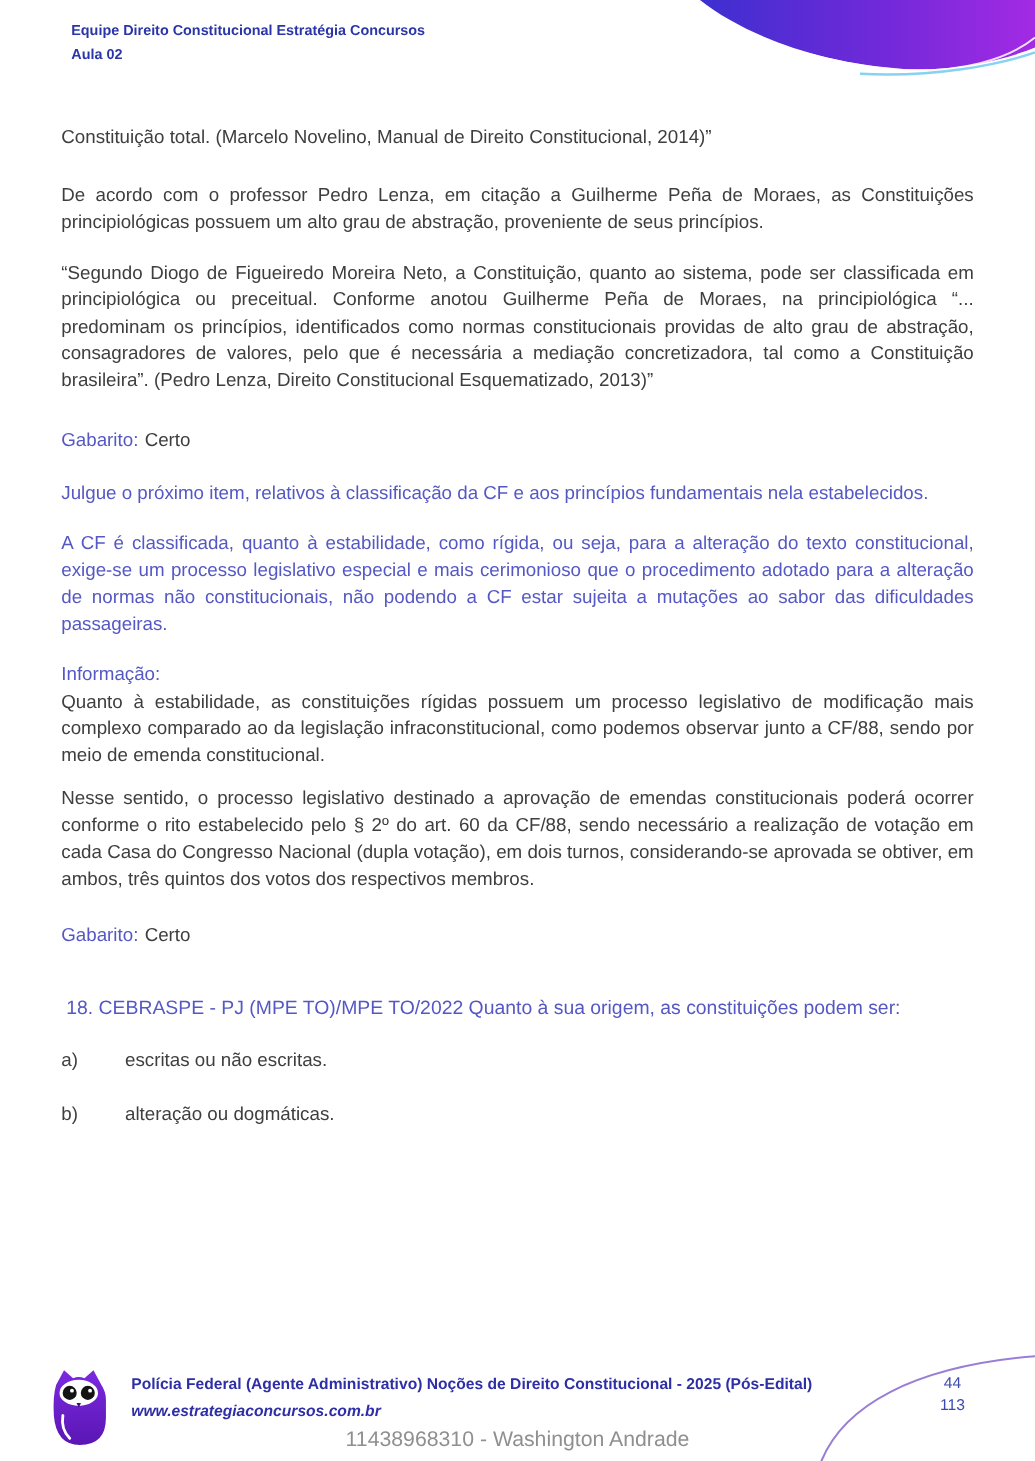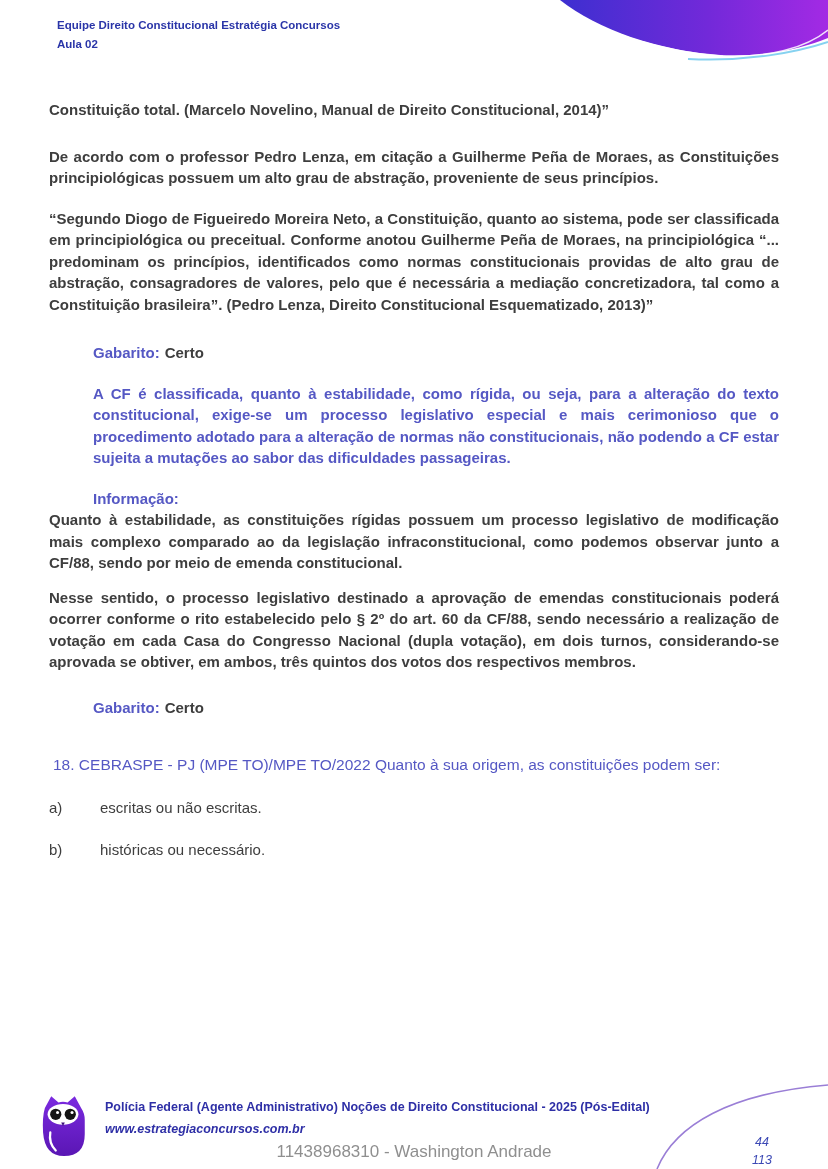--- a/index.html
+++ b/index.html
@@ -19,45 +19,45 @@
     color:var(--body-text);
   }
   .page{position:absolute;inset:0;background:#ffffff;}
 
   
   .wave{position:absolute;top:0;right:0;width:270px;height:78px;}
   .hdr{position:absolute;top:16px;left:57px;color:var(--header-text);
        font-weight:bold;font-size:11.5px;line-height:19px;}
   
   .content{position:absolute;top:0;left:49px;width:730px;font-size:15px;line-height:21.5px;}
-  .content p{text-align:justify;font-weight:bold;}
+  .content p{text-align:justify;}
   .p1{margin-top:99px;}
   .p2{margin-top:25px;}
   .p3{margin-top:19px;}
   .gab1{margin-top:27px;}
   .q17h{margin-top:35px;}
   .s0{margin-top:20px;}
   .s1{margin-top:19px;}
   .cml{margin-top:19px;}
   .c0{}
   .c1{margin-top:13px;}
   .gab2{margin-top:24px;}
   .q18h{margin-top:36px;}
   .opt{margin-top:21px;display:flex;}
   .opt .lbl{width:51px;flex:0 0 51px;}
-  .accent, .accent-p{color:var(--accent-text);margin-left:44px;}
+  .accent, .accent-p{color:var(--accent-text);}
   .q-heading{font-size:15.5px;font-weight:normal;color:var(--accent-text);padding-left:4px;}
   .answer .accent{margin-right:5px;}
 
   
   .owl{position:absolute;left:34px;top:1092px;width:58px;height:70px;}
   .f-course{position:absolute;left:105px;top:1100px;font-weight:bold;font-size:12.5px;color:var(--footer-text);}
   .f-site{position:absolute;left:105px;top:1122px;font-weight:bold;font-style:italic;font-size:12.5px;color:var(--footer-text);text-decoration:none;}
-  .pagenums{position:absolute;right:48px;top:1134px;width:36px;text-align:center;
-            font-size:12.5px;line-height:17.5px;color:var(--page-number-text);font-style:italic;}
+  .pagenums{position:absolute;right:48px;top:1098px;width:36px;text-align:center;
+            font-size:12.5px;line-height:17.5px;color:var(--page-number-text);}
   .watermark{position:absolute;left:0;top:1142px;width:100%;text-align:center;
              font-size:17px;color:var(--watermark-text);}
   .bcurve{position:absolute;left:600px;top:1075px;width:228px;height:94px;}
 </style>
 </head>
 <body>
 
 <div class="page">
 
   <svg class="wave" viewBox="0 0 270 78" aria-hidden="true">
@@ -78,35 +78,36 @@
     <div>Aula 02</div>
   </header>
 
   <main class="content">
     <p class="p1">Constituição total. (Marcelo Novelino, Manual de Direito Constitucional, 2014)”</p>
     <p class="p2">De acordo com o professor Pedro Lenza, em citação a Guilherme Peña de Moraes, as Constituições principiológicas possuem um alto grau de abstração, proveniente de seus princípios.</p>
     <p class="p3">“Segundo Diogo de Figueiredo Moreira Neto, a Constituição, quanto ao sistema, pode ser classificada em principiológica ou preceitual. Conforme anotou Guilherme Peña de Moraes, na principiológica “... predominam os princípios, identificados como normas constitucionais providas de alto grau de abstração, consagradores de valores, pelo que é necessária a mediação concretizadora, tal como a Constituição brasileira”. (Pedro Lenza, Direito Constitucional Esquematizado, 2013)”</p>
 
     <p class="gab1 answer"><span class="accent">Gabarito:</span><span>Certo</span></p>
 
+    <p class="s0 accent-p">Julgue o próximo item, relativos à classificação da CF e aos princípios fundamentais nela estabelecidos.</p>
     <p class="s1 accent-p">A CF é classificada, quanto à estabilidade, como rígida, ou seja, para a alteração do texto constitucional, exige-se um processo legislativo especial e mais cerimonioso que o procedimento adotado para a alteração de normas não constitucionais, não podendo a CF estar sujeita a mutações ao sabor das dificuldades passageiras.</p>
     <p class="cml accent-p">Informação:</p>
     <p class="c0">Quanto à estabilidade, as constituições rígidas possuem um processo legislativo de modificação mais complexo comparado ao da legislação infraconstitucional, como podemos observar junto a CF/88, sendo por meio de emenda constitucional.</p>
     <p class="c1">Nesse sentido, o processo legislativo destinado a aprovação de emendas constitucionais poderá ocorrer conforme o rito estabelecido pelo § 2º do art. 60 da CF/88, sendo necessário a realização de votação em cada Casa do Congresso Nacional (dupla votação), em dois turnos, considerando-se aprovada se obtiver, em ambos, três quintos dos votos dos respectivos membros.</p>
 
     <p class="gab2 answer"><span class="accent">Gabarito:</span><span>Certo</span></p>
 
     <h2 class="q18h q-heading">18. CEBRASPE  - PJ (MPE TO)/MPE TO/2022 Quanto à sua origem, as constituições podem ser:</h2>
     <div class="opt">
       <span class="lbl">a)</span>
       <span>escritas ou não escritas.</span>
     </div>
     <div class="opt">
       <span class="lbl">b)</span>
-      <span>históricas ou necessário.</span>
+      <span>alteração ou dogmáticas.</span>
     </div>
   </main>
 
   <svg class="owl" viewBox="0 0 64 72" aria-hidden="true">
     <defs>
       <linearGradient id="og" x1="0" y1="0" x2="0" y2="1">
         <stop offset="0" stop-color="#7b2ae0"></stop>
         <stop offset="1" stop-color="#5a16b4"></stop>
       </linearGradient>
     </defs>

